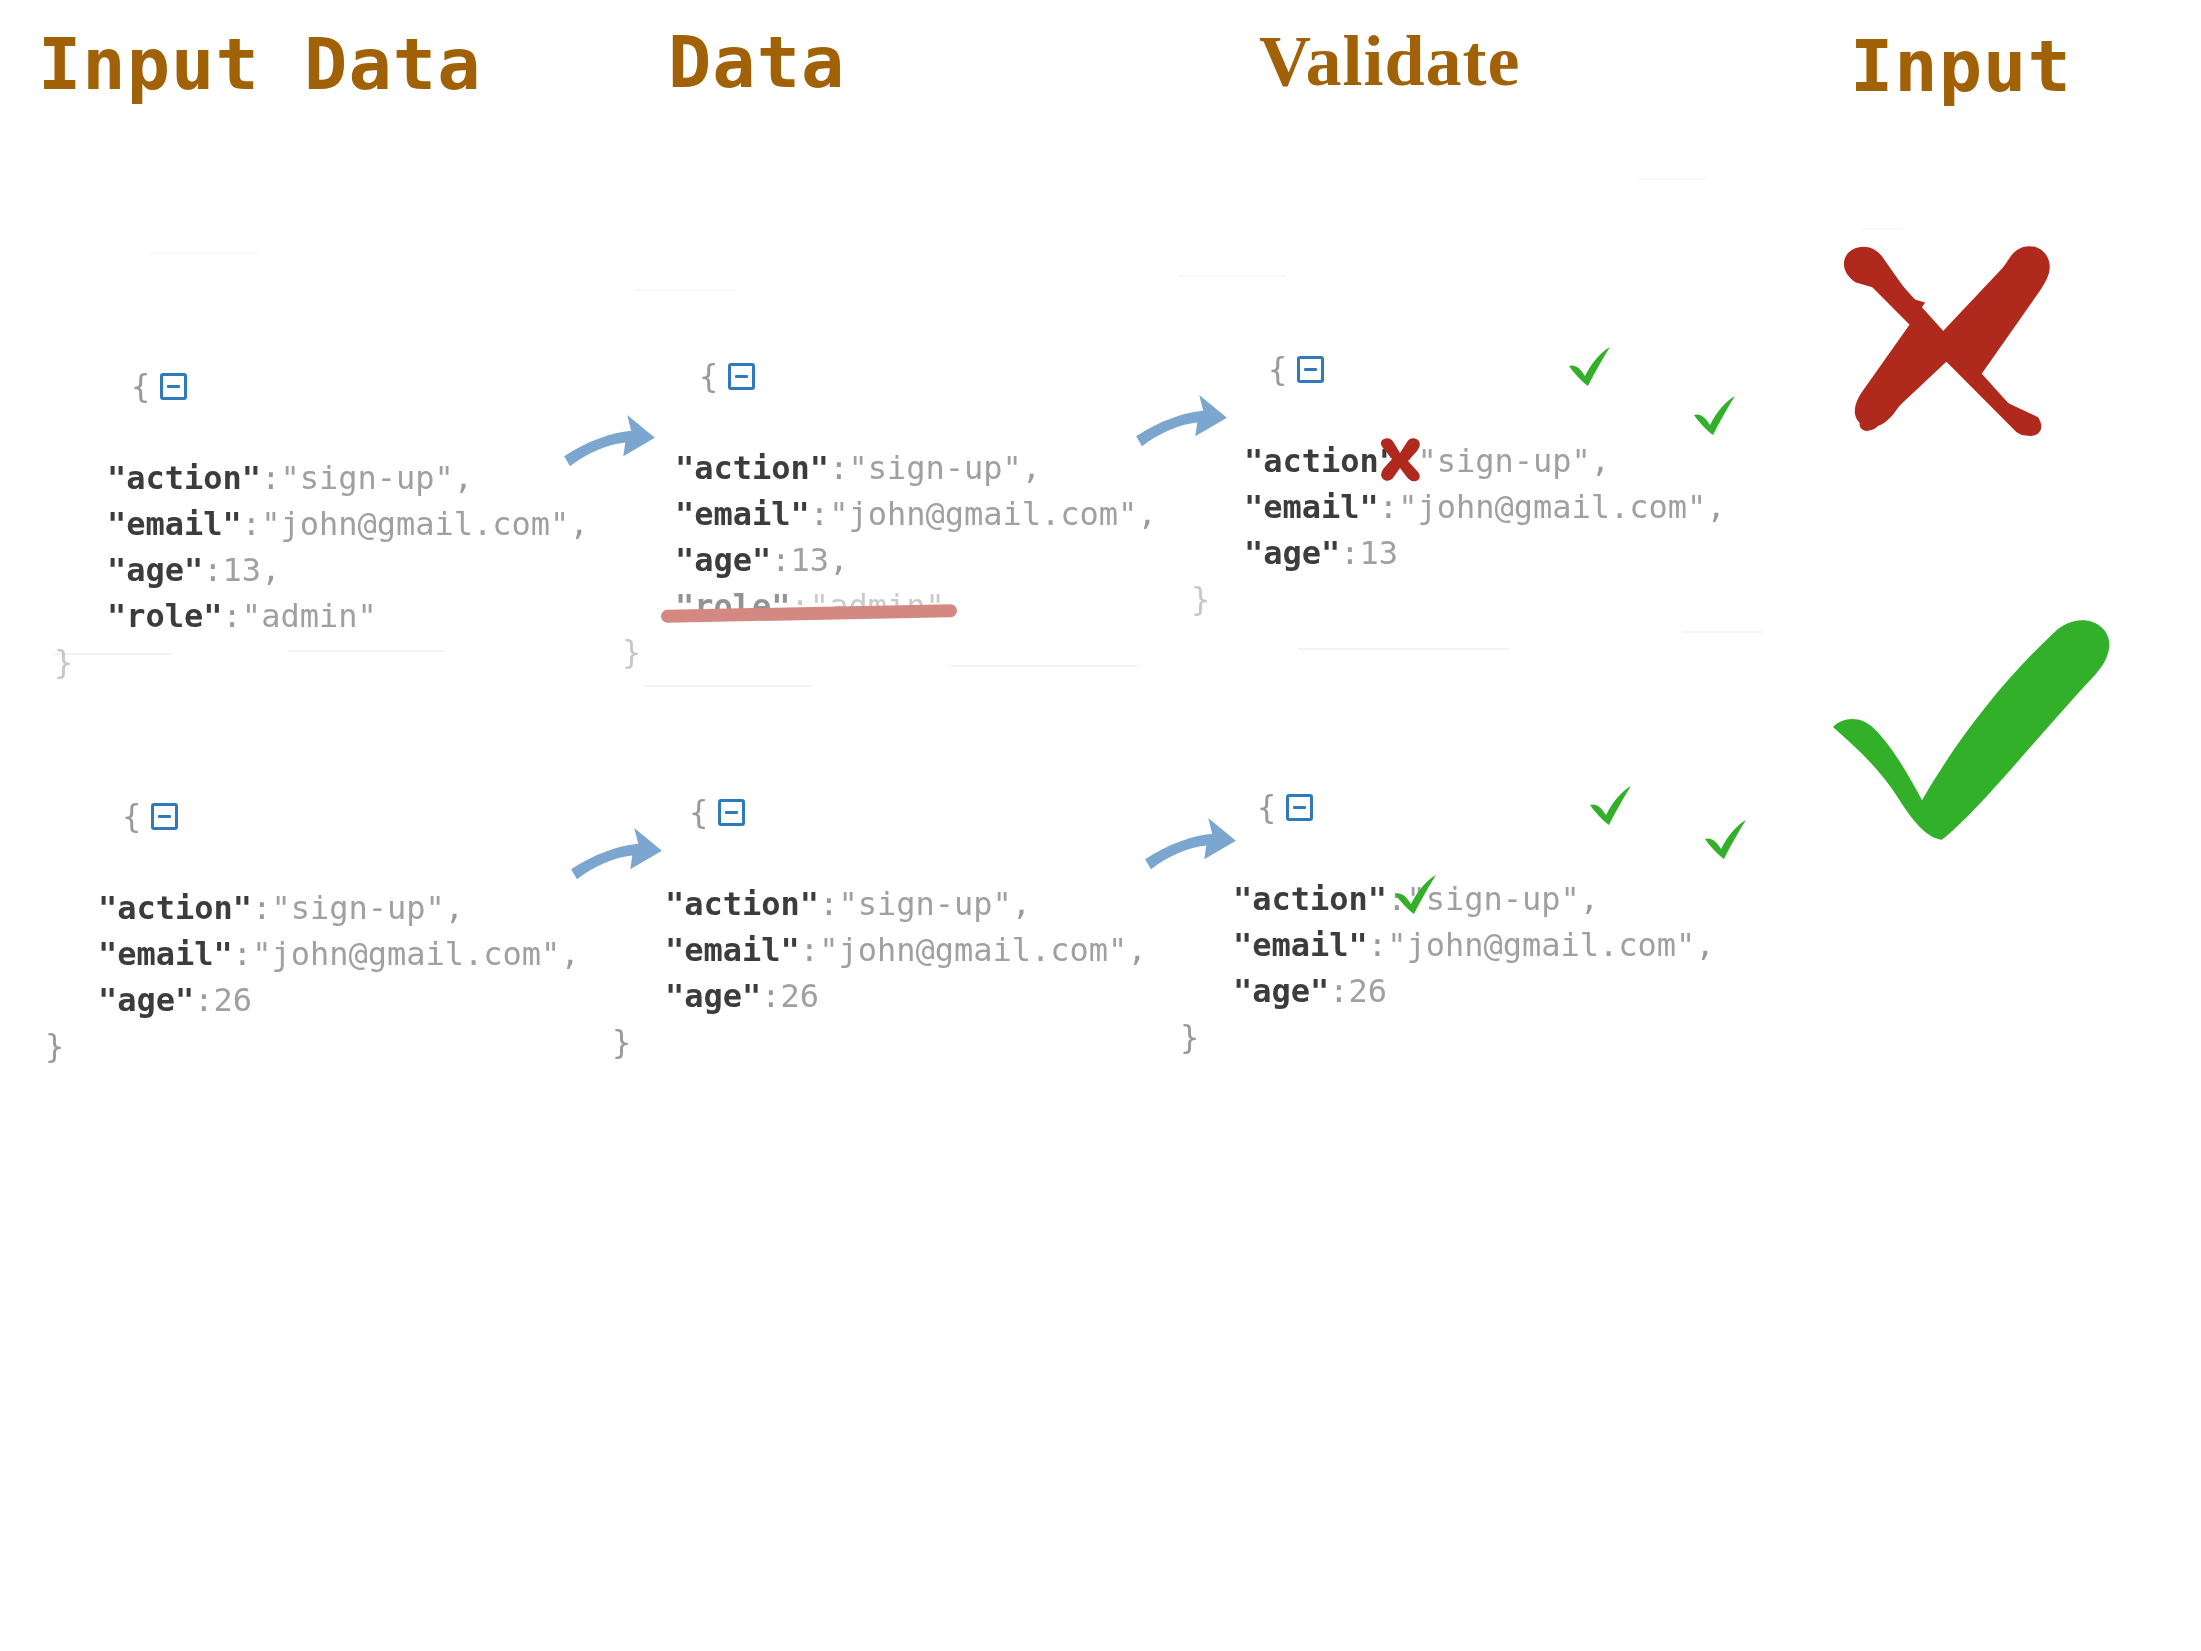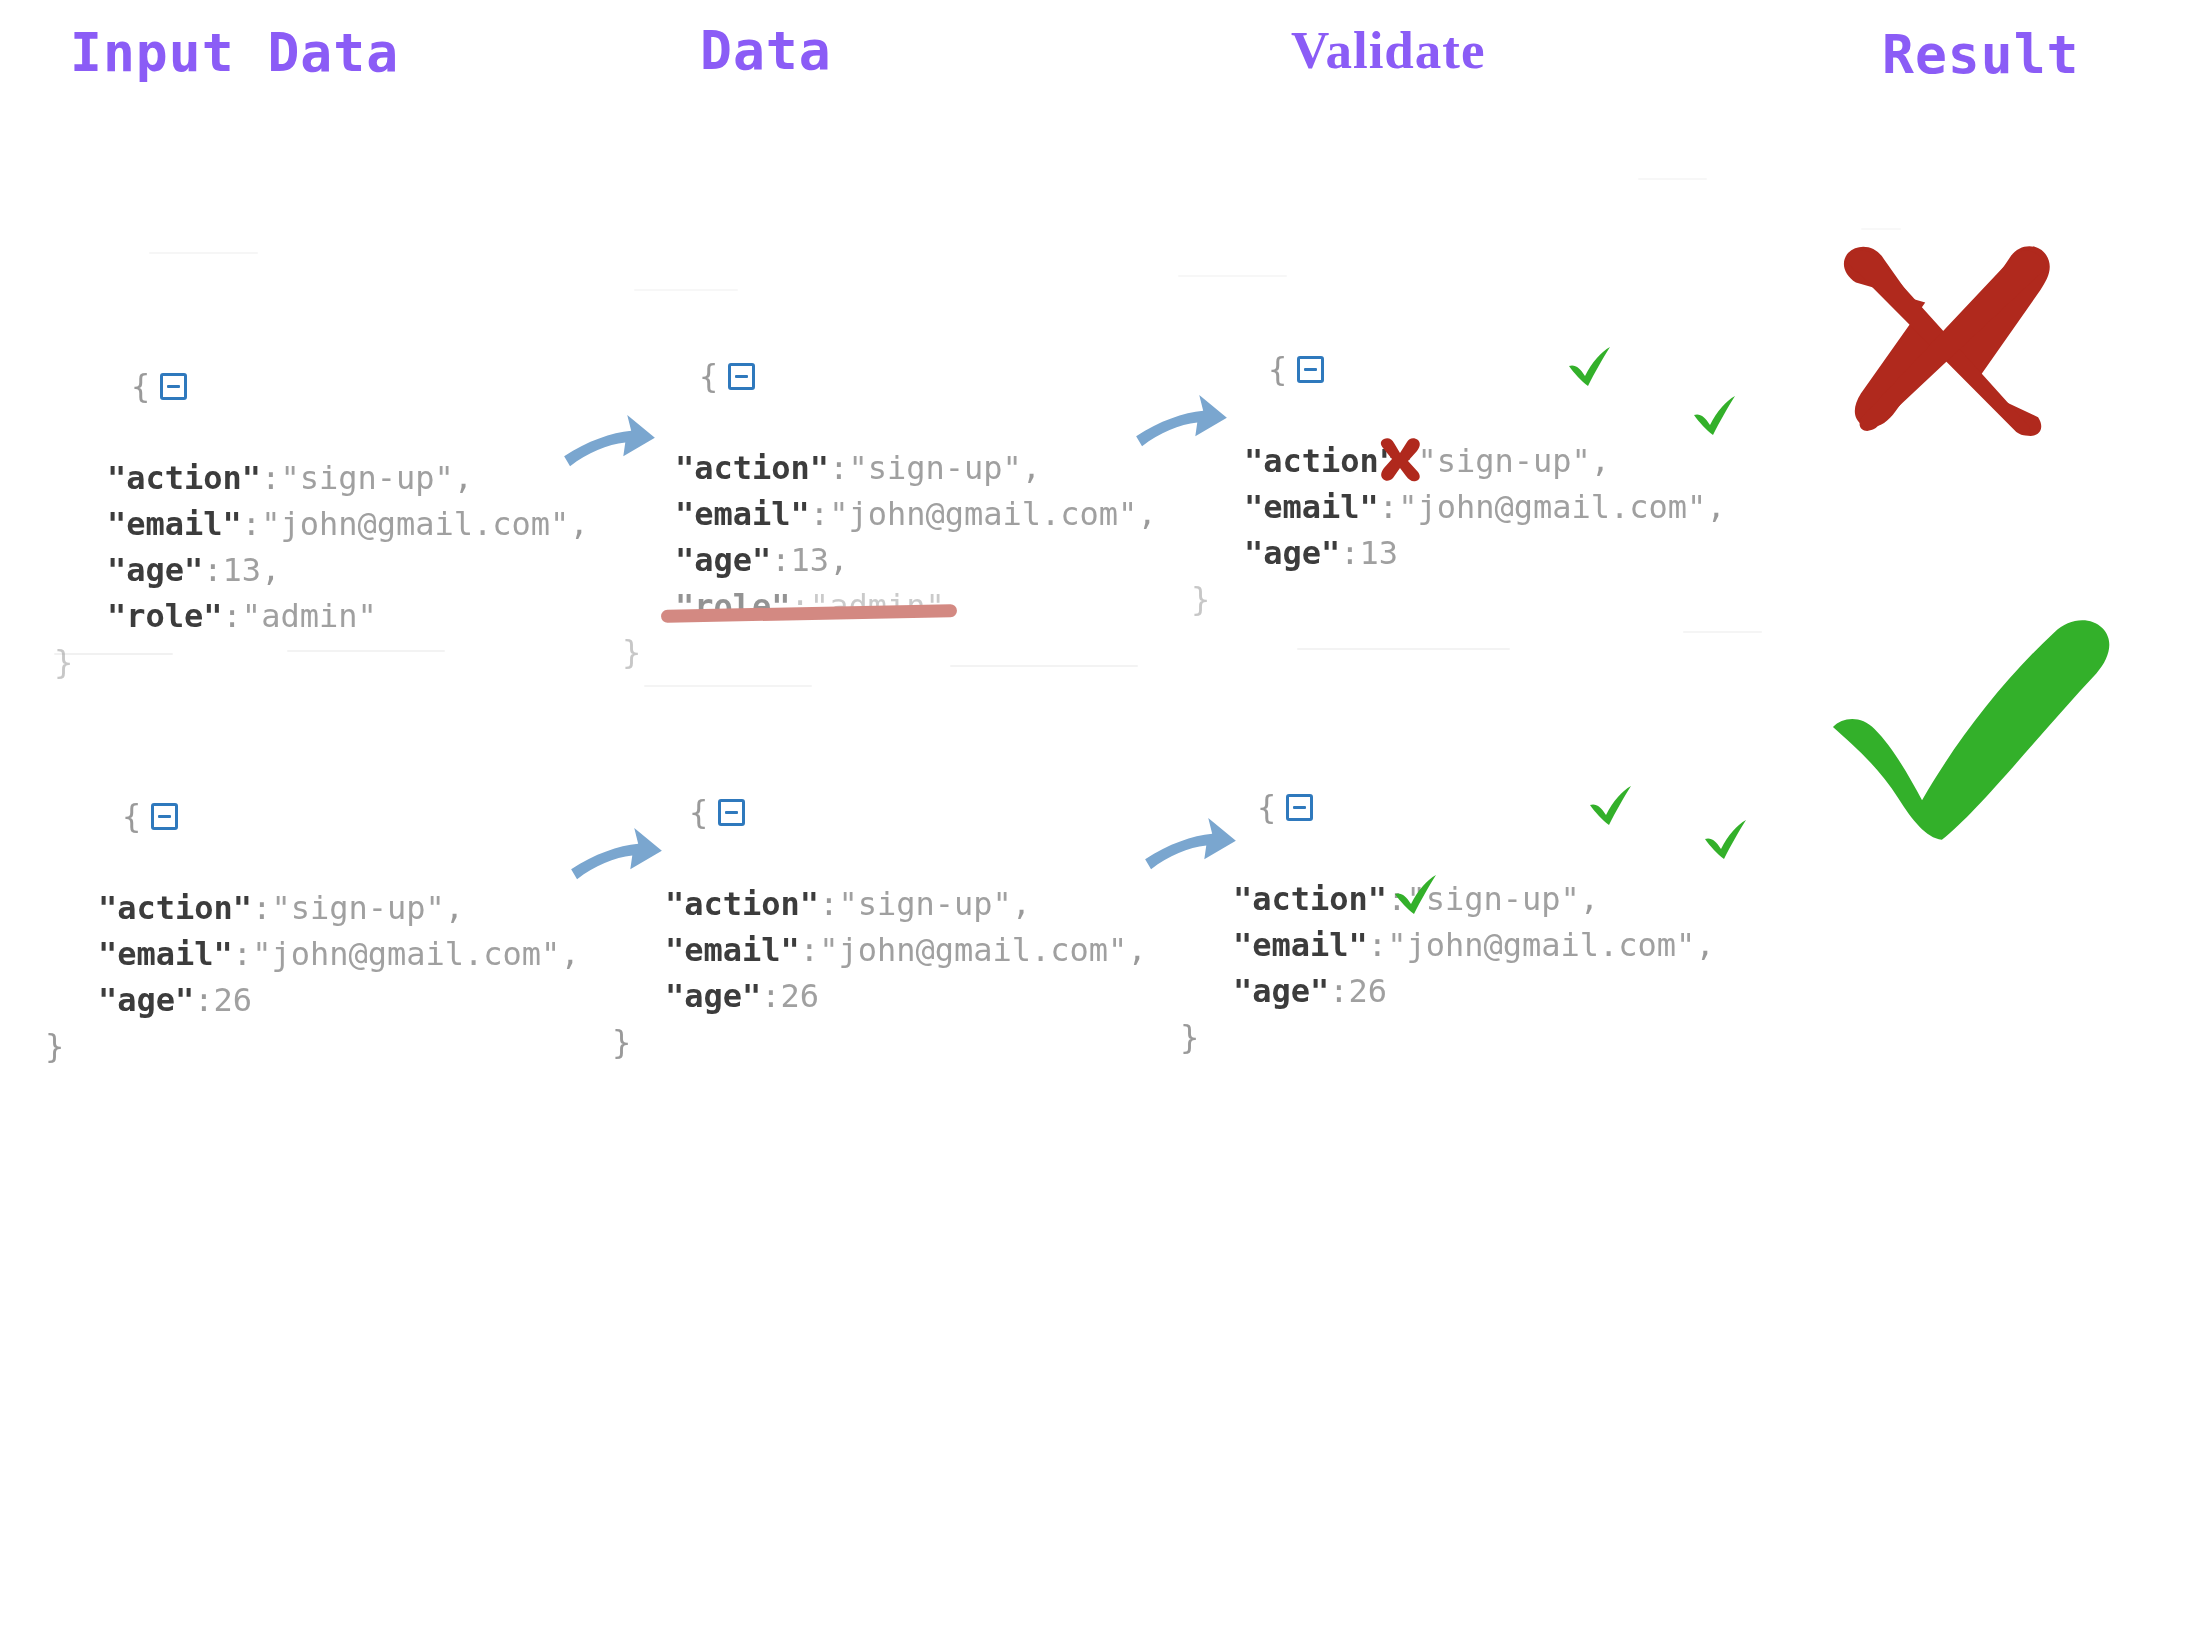--- a/index.html
+++ b/index.html
@@ -2,21 +2,21 @@
 <html><head>
 <meta charset="utf-8">
 <title>Validation Pipeline</title>
 <style>
   html,body{margin:0;padding:0;background:#fff;}
   body{width:2202px;height:1651px;position:relative;overflow:hidden;
        font-family:"DejaVu Sans Mono","Liberation Mono",monospace;}
 
   .stage-title{
     position:absolute;font-family:"DejaVu Sans Mono","Liberation Mono",monospace;
-    font-weight:bold;font-size:53px;color:#8b5cf6;letter-spacing:1px;white-space:nowrap;margin-left:32px;
+    font-weight:bold;font-size:72px;color:#a16207;letter-spacing:1px;white-space:nowrap;
   }
 
   
   .json-block{position:absolute;white-space:nowrap;}
   .json-line{
     font-family:"DejaVu Sans Mono","Liberation Mono",monospace;
     font-size:32px;line-height:46px;color:#8d8d8d;white-space:pre;position:relative;
   }
   .brace{color:#9a9a9a;font-size:32px;}
   .k{color:#3c3c3c;font-weight:bold;}
@@ -55,21 +55,21 @@
 
   
   .smudge{position:absolute;background:#d8d8d8;opacity:.55;border-radius:3px;}
 </style>
 </head>
 <body>
 
 <div class="stage-title" style="left:38px;top:22px;">Input Data</div>
 <div class="stage-title" style="left:668px;top:20px;">Data</div>
 <div class="stage-title" style="left:1259px;top:20px;font-family:Liberation Serif, serif;">Validate</div>
-<div class="stage-title" style="left:1850px;top:24px;">Result</div>
+<div class="stage-title" style="left:1850px;top:24px;">Input</div>
 
 <div class="smudge" style="left:54px;top:653px;width:119px;height:2px;opacity:.35;"></div>
 <div class="smudge" style="left:287px;top:650px;width:158px;height:2px;opacity:.3;"></div>
 <div class="smudge" style="left:644px;top:685px;width:168px;height:2px;opacity:.28;"></div>
 <div class="smudge" style="left:950px;top:665px;width:188px;height:2px;opacity:.3;"></div>
 <div class="smudge" style="left:1297px;top:648px;width:213px;height:2px;opacity:.3;"></div>
 <div class="smudge" style="left:1683px;top:631px;width:79px;height:2px;opacity:.25;"></div>
 <div class="smudge" style="left:149px;top:252px;width:109px;height:2px;opacity:.22;"></div>
 <div class="smudge" style="left:634px;top:289px;width:104px;height:2px;opacity:.2;"></div>
 <div class="smudge" style="left:1178px;top:275px;width:109px;height:2px;opacity:.2;"></div>

